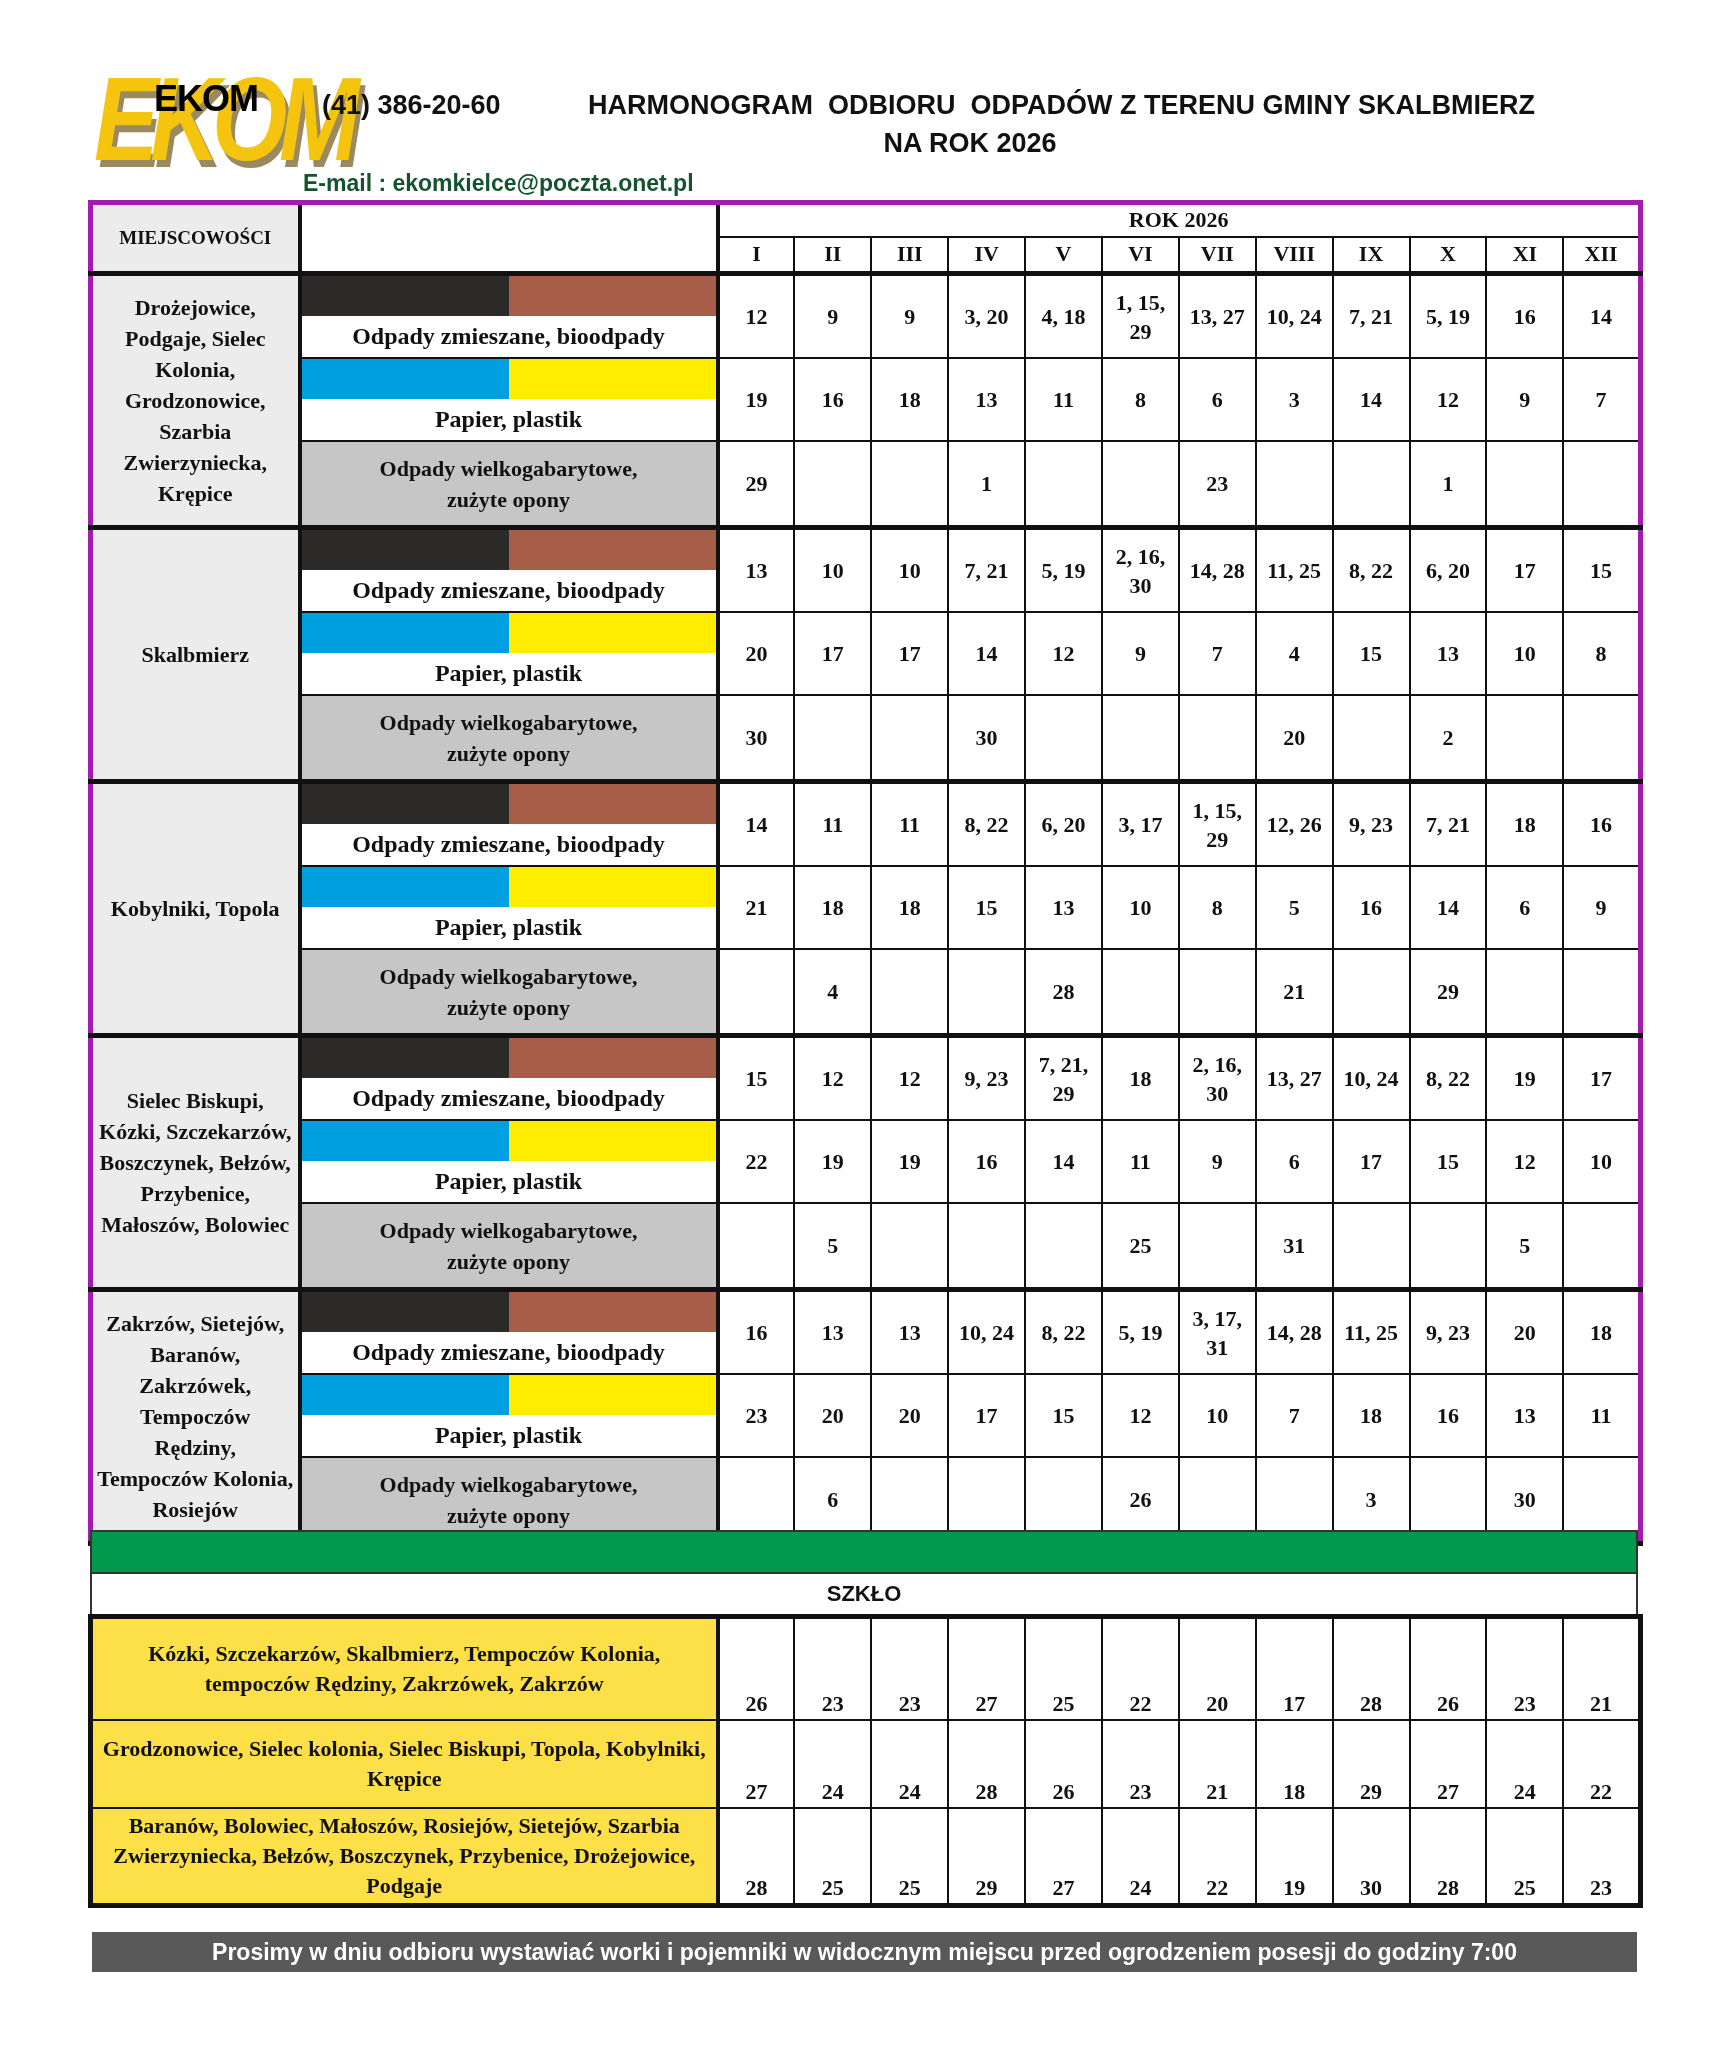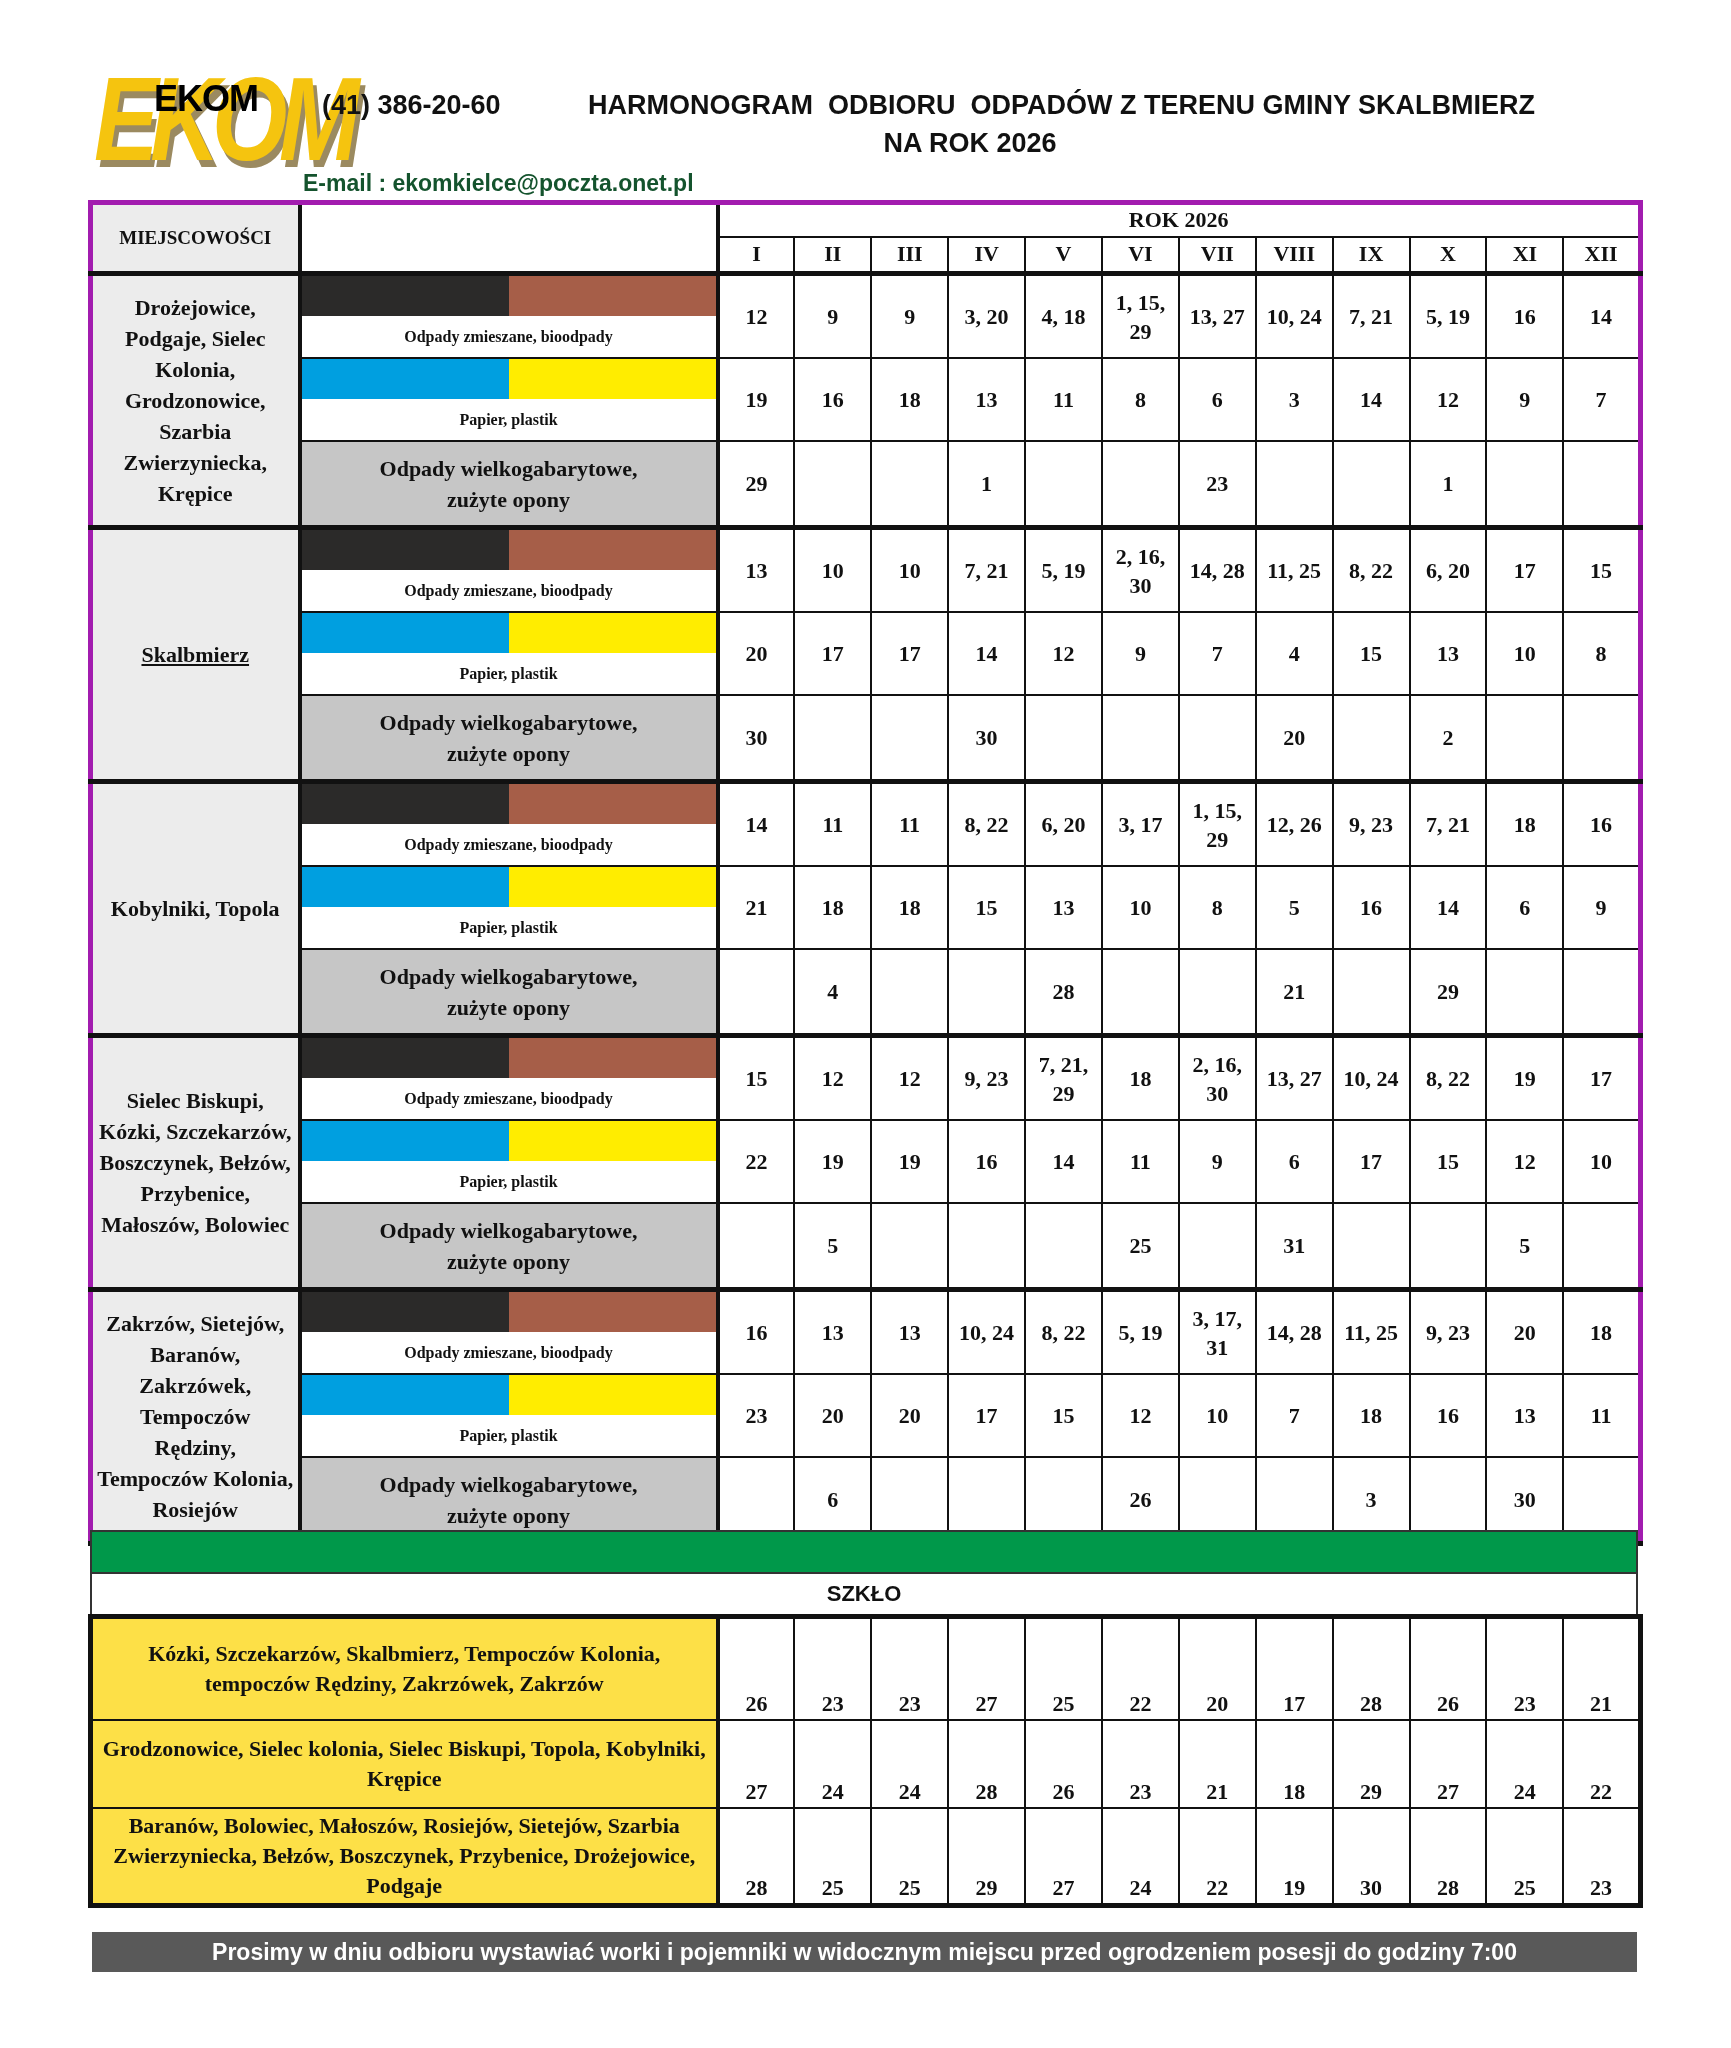--- a/index.html
+++ b/index.html
@@ -28,21 +28,21 @@
   .hdr-loc { background: #ececec; font-size: 19px; border-right: 4px solid #111 !important; }
   .hdr-blank { background: #fff; border-right: 4px solid #111 !important; }
   .rok { height: 34px; font-size: 22px; }
   .month { height: 37px; font-size: 22px; }
   .hdr-row-last td, .hdr-row-last th { border-bottom: 5px solid #111 !important; }
   .locname { background: #ececec; font-size: 22px; line-height: 31px; padding: 0 4px; border-right: 4px solid #111 !important; }
   .block-end td { border-bottom: 5px solid #111 !important; }
   .lab { padding: 0 !important; border-right: 4px solid #111 !important; }
   .swatch { display: flex; height: 40px; }
   .swatch span { flex: 1; display: block; }
-  .labtext { height: 41px; line-height: 41px; font-size: 16px; background: #fff; }
+  .labtext { height: 41px; line-height: 41px; font-size: 24px; background: #fff; }
   .labgrey { background: #c6c6c6; font-size: 22px; line-height: 31px; }
   .cell { font-size: 22px; line-height: 29px; height: 83px; padding: 0 2px; }
 
   
   .greenbar { position: absolute; left: 90px; top: 1530px; width: 1548px; height: 43px; background: #00984a; border: 2px solid #333; border-bottom: none; }
   .szklo { position: absolute; left: 90px; top: 1572px; width: 1548px; height: 44px; background: #fff; border: 2px solid #333;
     font-family: "Liberation Sans", sans-serif; font-weight: 700; font-size: 22px; line-height: 40px; text-align: center; }
   .glass { left: 88px; top: 1614px; width: 1550px; border: 5px solid #111; }
   .glass td { border: 2px solid #111; font-weight: 700; text-align: center; }
   .glass col.loc { width: 627px; }
@@ -159,21 +159,21 @@
         <td class="cell"></td>
         <td class="cell"></td>
         <td class="cell">23</td>
         <td class="cell"></td>
         <td class="cell"></td>
         <td class="cell">1</td>
         <td class="cell"></td>
         <td class="cell"></td>
       </tr>
       <tr>
-        <td class="locname" rowspan="3" style="border-bottom: 5px solid rgb(17, 17, 17); text-decoration: underline;">Skalbmierz</td>
+        <td class="locname" rowspan="3" style="border-bottom: 5px solid rgb(17, 17, 17);">Skalbmierz</td>
         <td class="lab">
           <div class="swatch">
             <span style="background: rgb(43, 42, 41);"></span>
             <span style="background: rgb(166, 94, 72);"></span>
           </div>
           <div class="labtext">Odpady zmieszane, bioodpady</div>
         </td>
         <td class="cell">13</td>
         <td class="cell">10</td>
         <td class="cell">10</td>

